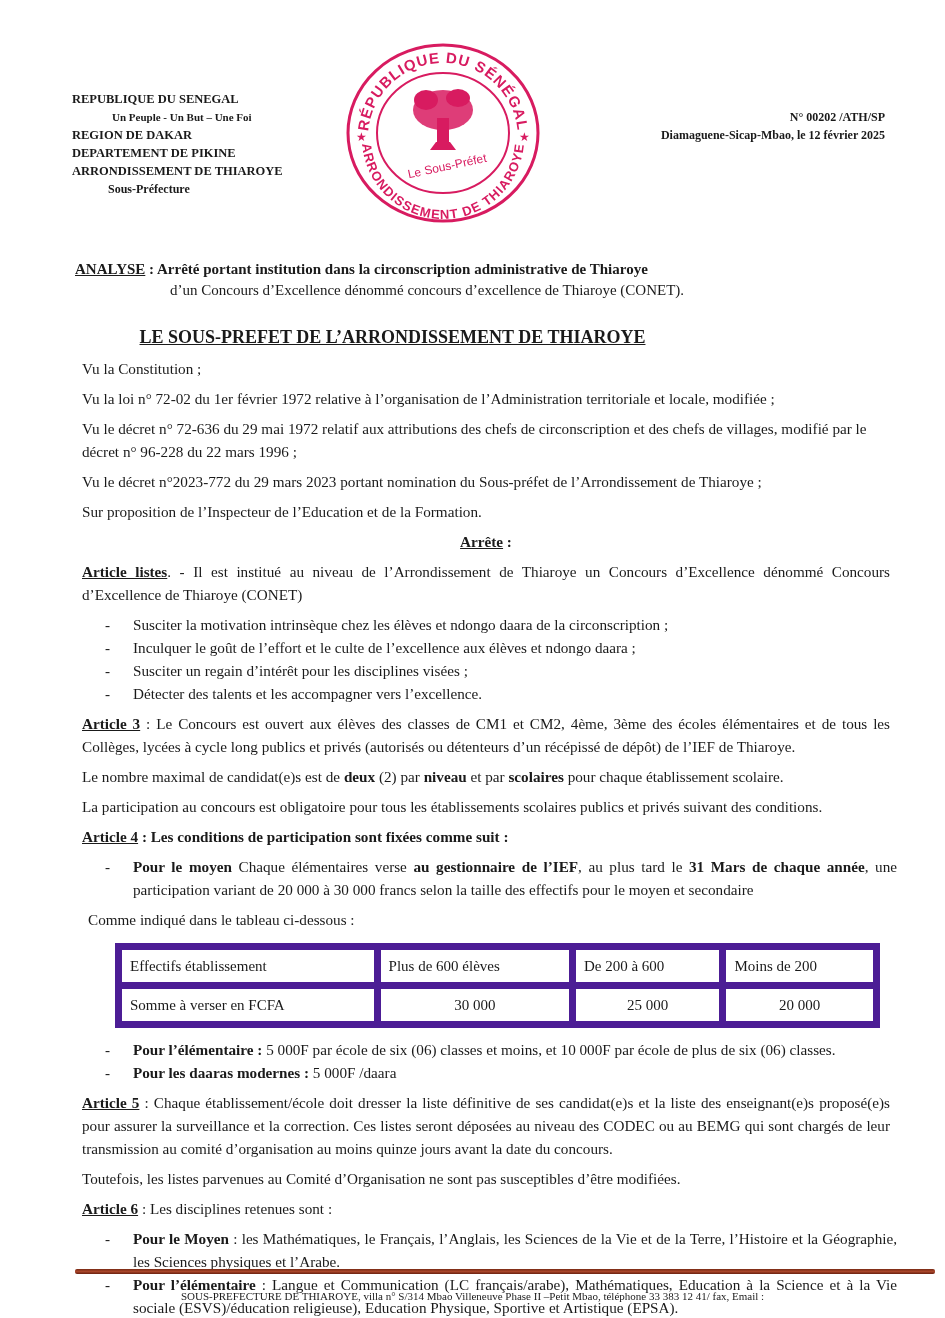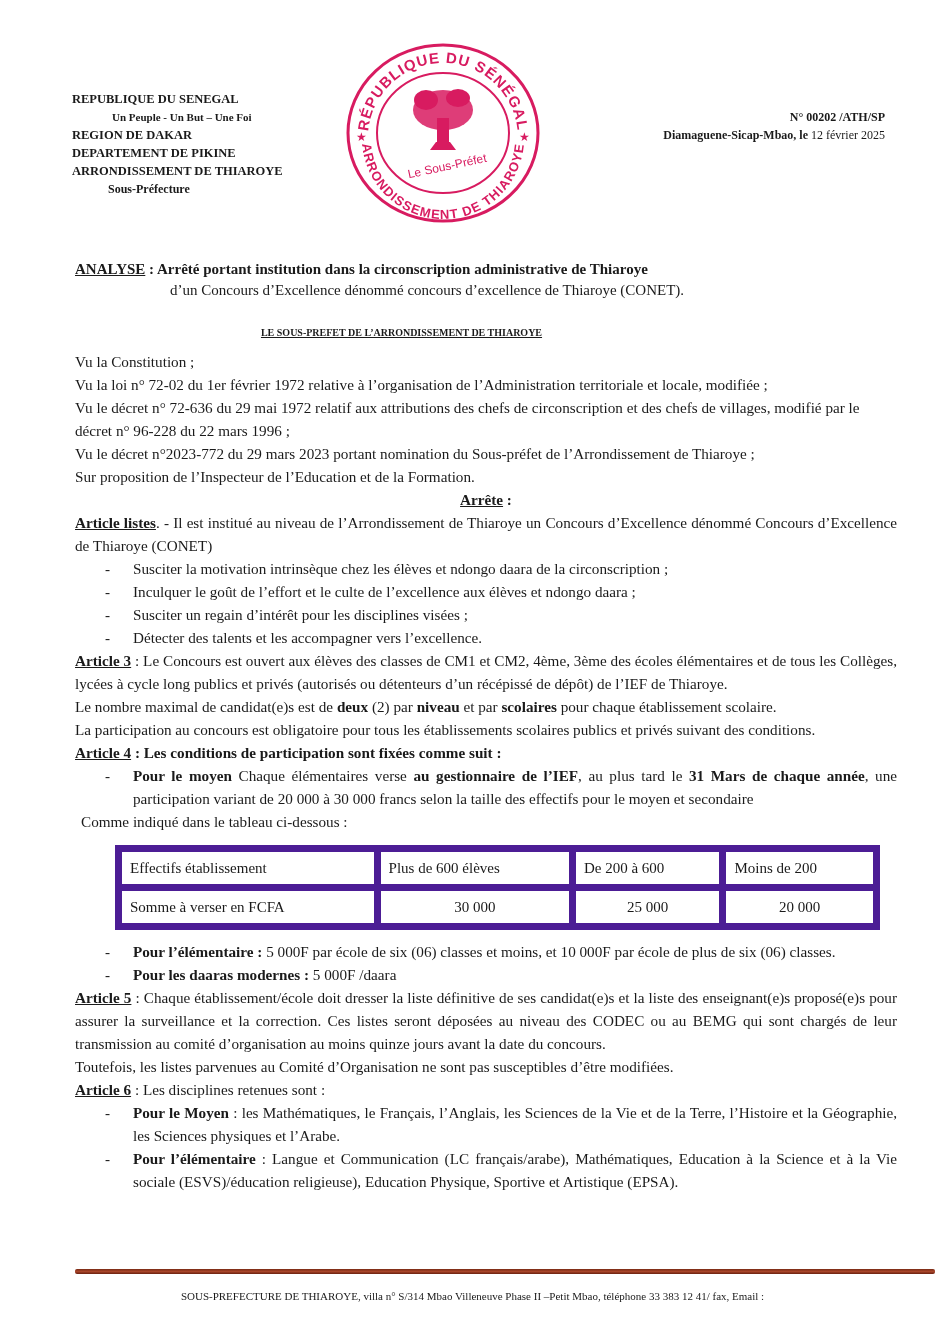--- a/index.html
+++ b/index.html
@@ -5,28 +5,28 @@
     html, body { margin: 0; padding: 0; background: #ffffff; }
     body {
       width: 945px; height: 1318px; position: relative; overflow: hidden;
       font-family: "Liberation Serif", serif; color: #1a1a1a;
     }
     .abs { position: absolute; }
     .hdr-left { left: 72px; top: 90px; font-weight: bold; font-size: 12.5px; line-height: 18px; }
     .hdr-left .motto { font-size: 11px; padding-left: 40px; }
     .hdr-left .sp { padding-left: 36px; font-size: 12px; }
     .hdr-right { right: 60px; top: 108px; font-size: 12px; line-height: 18px; text-align: right; font-weight: bold; }
-    .hdr-right .date-num { font-weight: normal; }
+    .hdr-right .date-num { font-weight: bold; }
     .stamp { left: 338px; top: 38px; width: 210px; height: 190px; }
     .analyse { left: 75px; top: 259px; font-size: 15px; line-height: 21px; font-weight: bold; width: 800px; }
     .analyse .l2 { padding-left: 95px; font-weight: normal; }
     u { text-decoration: underline; }
-    .title { left: 9px; width: 785px; top: 327px; text-align: center; font-weight: bold; font-size: 10px; }
+    .title { left: 0; width: 785px; top: 327px; text-align: center; font-weight: bold; font-size: 18px; }
     .body { left: 75px; top: 350px; width: 822px; font-size: 15.2px; line-height: 23px; }
-    .body p { margin: 0; }
+    .body p { margin: 7px; }
     .center { text-align: center; }
     .just { text-align: justify; }
     ul.dash { list-style: none; margin: 0; padding: 0 0 0 24px; }
     ul.dash li { position: relative; padding-left: 34px; }
     ul.dash li::before { content: "-"; position: absolute; left: 6px; top: 0; }
     table.fees { border-collapse: collapse; margin: 12px 0 10px 40px; width: 765px; font-size: 15px; }
     table.fees td { border: 7px solid #4c1d95; height: 32px; padding: 0 8px; }
     table.fees td.num { text-align: center; }
     .footer-rule { left: 75px; top: 1269px; width: 860px; height: 5px; background: linear-gradient(#7a2a14, #a8452a, #6a2010); border-radius: 2px; }
     .footer { left: 0; width: 945px; top: 1290px; text-align: center; font-size: 11px; }

